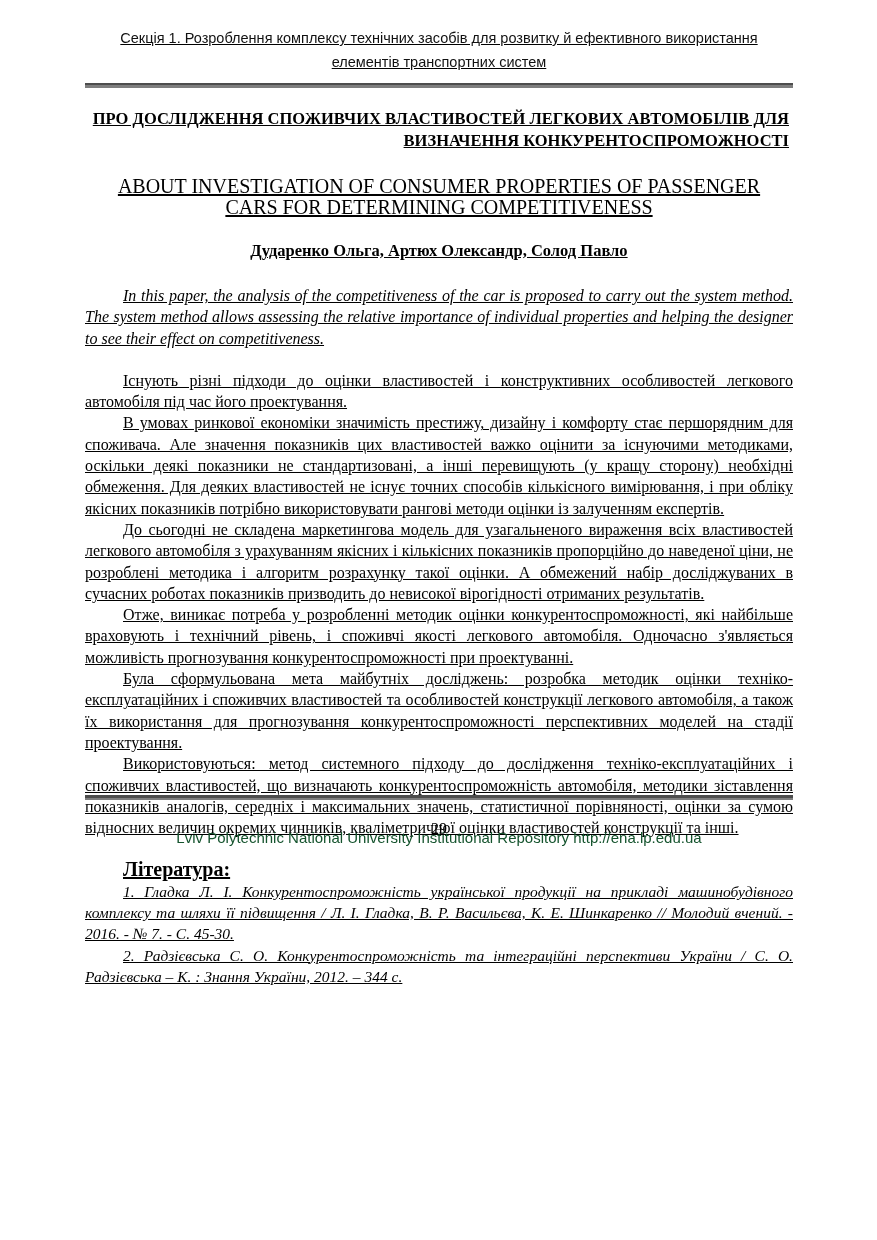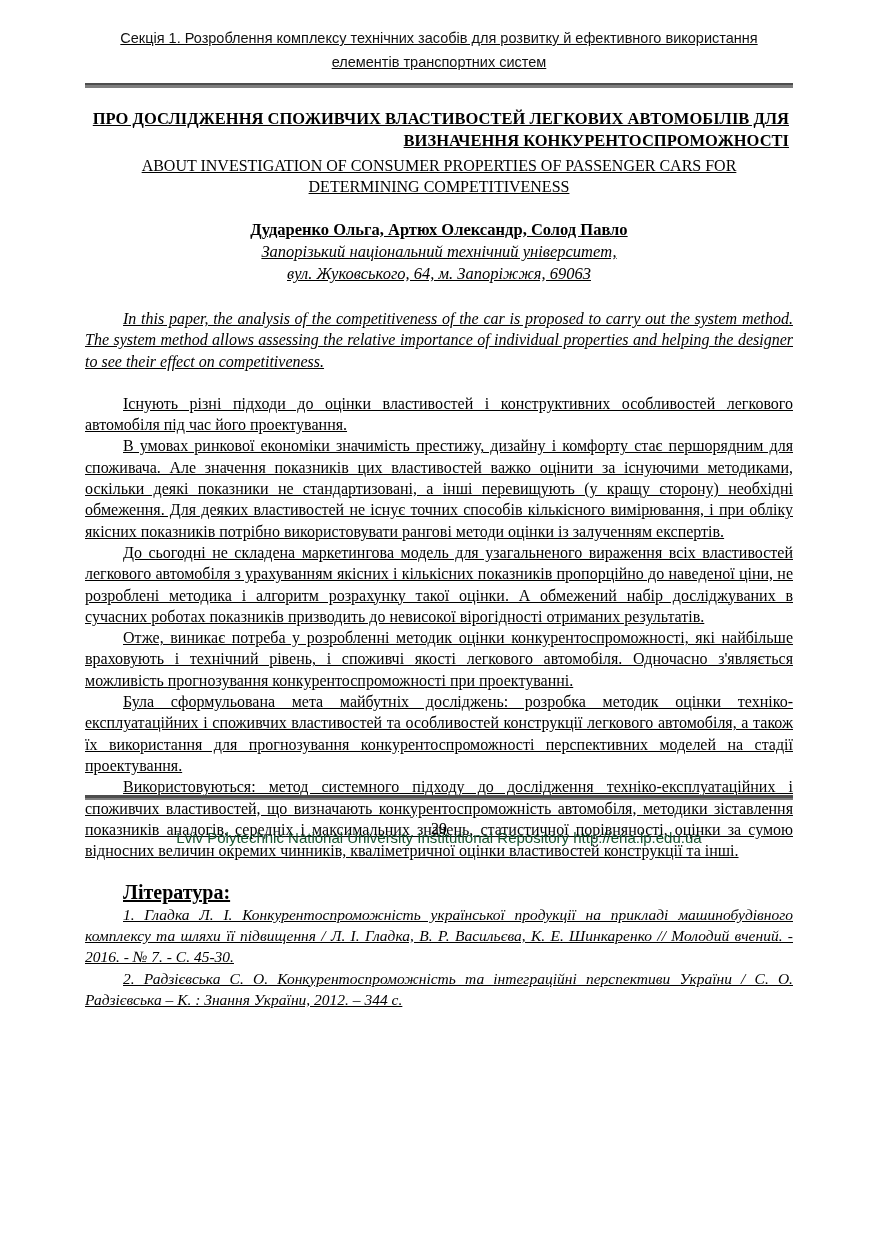--- a/index.html
+++ b/index.html
@@ -43,22 +43,22 @@
   }
   .title-uk {
     margin-top: 20px;
     font-size: 16.5px;
     font-weight: bold;
     text-align: right;
     line-height: 22px;
     padding: 0 4px;
   }
   .title-en {
-    margin-top: 3px;
-    font-size: 16px;
+    margin-top: 24px;
+    font-size: 20px;
     text-align: center;
     line-height: 21px;
     padding: 0 30px;
   }
   .authors {
     margin-top: 22px;
     font-size: 16.5px;
     font-weight: bold;
     text-align: center;
     line-height: 22px;
@@ -147,24 +147,20 @@
 
   <div class="double-rule"></div>
 
 
   <div class="title-uk">ПРО ДОСЛІДЖЕННЯ СПОЖИВЧИХ ВЛАСТИВОСТЕЙ ЛЕГКОВИХ АВТОМОБІЛІВ ДЛЯ ВИЗНАЧЕННЯ КОНКУРЕНТОСПРОМОЖНОСТІ</div>
 
   <div class="title-en">ABOUT INVESTIGATION OF CONSUMER PROPERTIES OF PASSENGER CARS FOR DETERMINING COMPETITIVENESS</div>
 
   <div class="authors">Дударенко Ольга, Артюх Олександр, Солод Павло</div>
 
-  <div class="affiliation">
-    <div>Запорізький національний технічний університет,</div>
-    <div>вул. Жуковського, 64, м. Запоріжжя, 69063</div>
-  </div>
 
   <div class="abstract">In this paper, the analysis of the competitiveness of the car is proposed to carry out the system method. The system method allows assessing the relative importance of individual properties and helping the designer to see their effect on competitiveness.</div>
 
   <div class="body-text">
     <p>Існують різні підходи до оцінки властивостей і конструктивних особливостей легкового автомобіля під час його проектування.</p>
     <p>В умовах ринкової економіки значимість престижу, дизайну і комфорту стає першорядним для споживача. Але значення показників цих властивостей важко оцінити за існуючими методиками, оскільки деякі показники не стандартизовані, а інші перевищують (у кращу сторону) необхідні обмеження. Для деяких властивостей не існує точних способів кількісного вимірювання, і при обліку якісних показників потрібно використовувати рангові методи оцінки із залученням експертів.</p>
     <p>До сьогодні не складена маркетингова модель для узагальненого вираження всіх властивостей легкового автомобіля з урахуванням якісних і кількісних показників пропорційно до наведеної ціни, не розроблені методика і алгоритм розрахунку такої оцінки. А обмежений набір досліджуваних в сучасних роботах показників призводить до невисокої вірогідності отриманих результатів.</p>
     <p>Отже, виникає потреба у розробленні методик оцінки конкурентоспроможності, які найбільше враховують і технічний рівень, і споживчі якості легкового автомобіля. Одночасно з'являється можливість прогнозування конкурентоспроможності при проектуванні.</p>
     <p>Була сформульована мета майбутніх досліджень: розробка методик оцінки техніко-експлуатаційних і споживчих властивостей та особливостей конструкції легкового автомобіля, а також їх використання для прогнозування конкурентоспроможності перспективних моделей на стадії проектування.</p>
     <p>Використовуються: метод системного підходу до дослідження техніко-експлуатаційних і споживчих властивостей, що визначають конкурентоспроможність автомобіля, методики зіставлення показників аналогів, середніх і максимальних значень, статистичної порівняності, оцінки за сумою відносних величин окремих чинників, кваліметричної оцінки властивостей конструкції та інші.</p>

